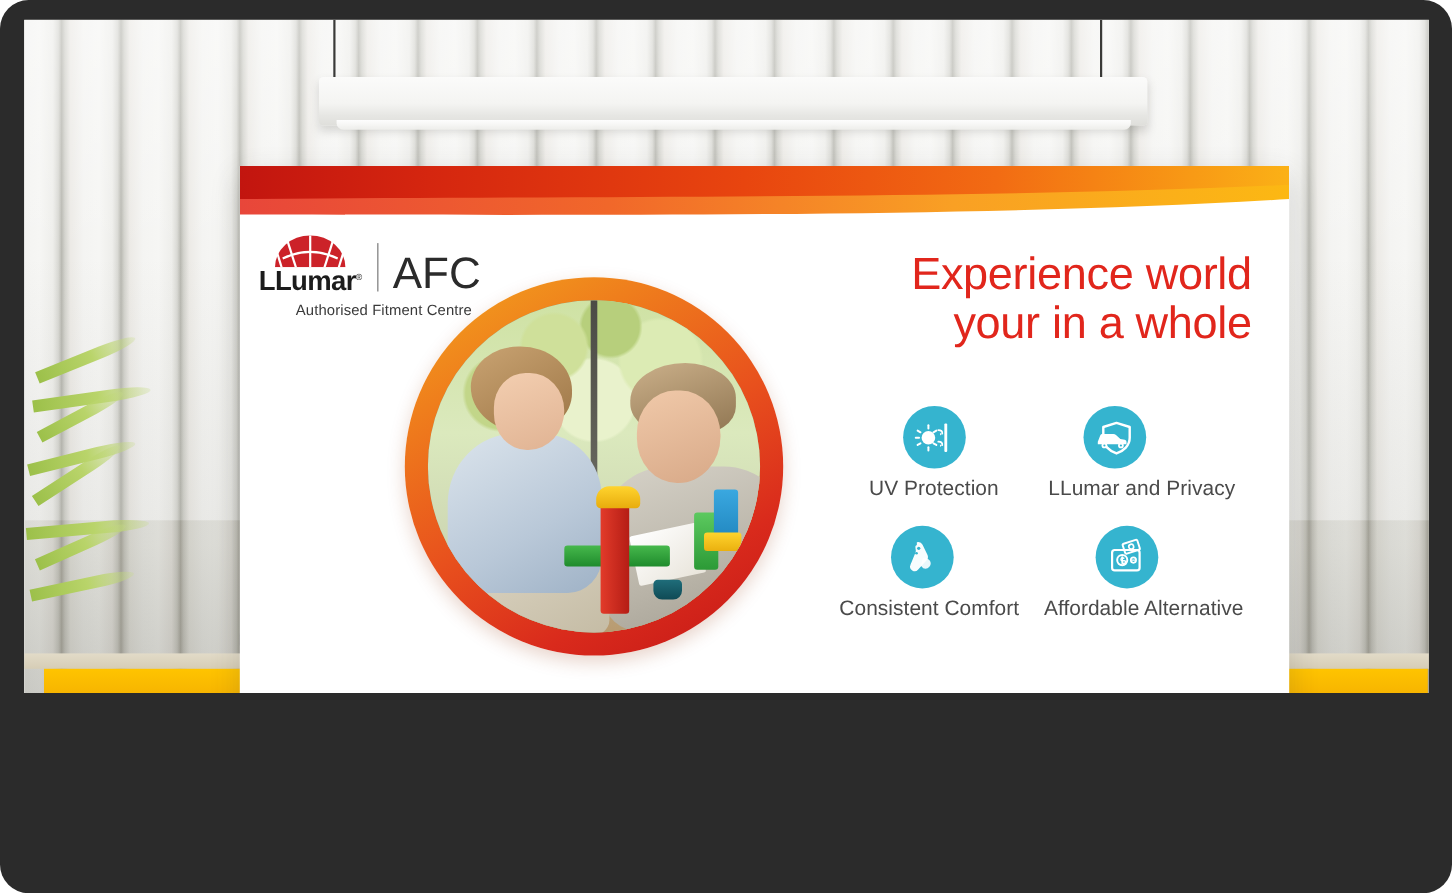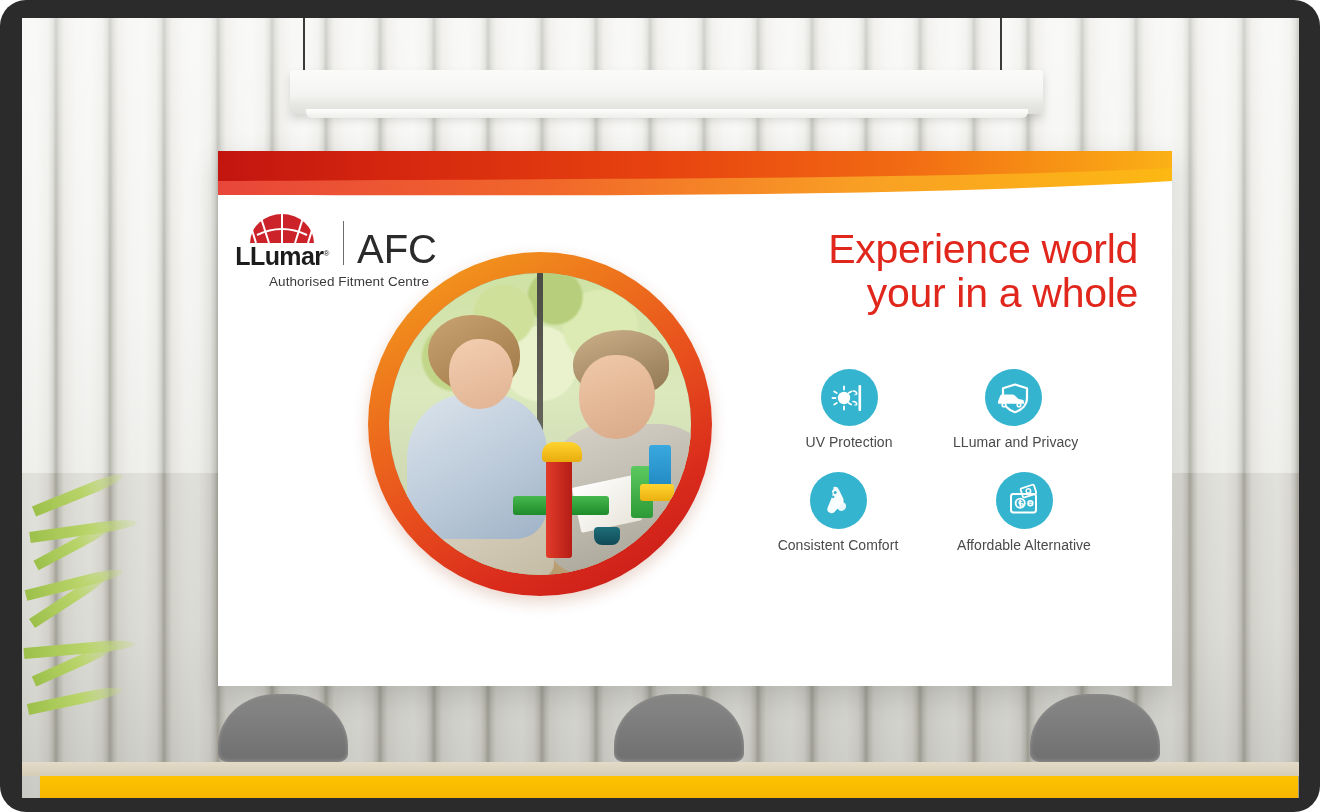--- a/index.html
+++ b/index.html
@@ -16,21 +16,21 @@
     width: 1320px; height: 812px;
     background: #2b2b2b;
     border-radius: 26px;
     overflow: hidden;
   }
 
   
   #room {
     position: absolute;
     left: 22px; top: 18px;
-    width: 1277px; height: 780px;
+    width: 1277px; height: 612px;
     background: #efefec;
     overflow: hidden;
   }
 
   
   .slat-wall {
     position: absolute; inset: 0;
     background:
       repeating-linear-gradient(
         to right,
@@ -268,21 +268,21 @@
   .feature { width: 120px; text-align: center; }
   .feat-icon {
     width: 57px; height: 57px; border-radius: 50%;
     background: #35b4cf;
     margin: 0 auto 8px;
     display: flex; align-items: center; justify-content: center;
   }
   .feat-icon svg { display: block; }
   .feat-label {
     font-family: "Liberation Sans", sans-serif;
-    font-size: 14px; color: #4a4a4a; letter-spacing: .05px;
+    font-size: 19px; color: #4a4a4a; letter-spacing: .05px;
     white-space: nowrap;
   }
   .feature.wide { width: 150px; }
 </style>
 </head>
 <body>
 
 <div id="scene">
 
   <div id="room">

